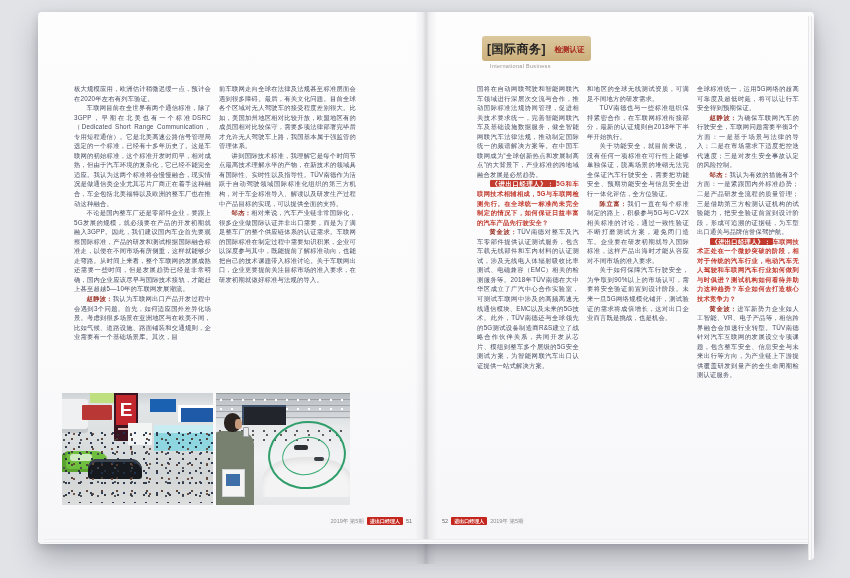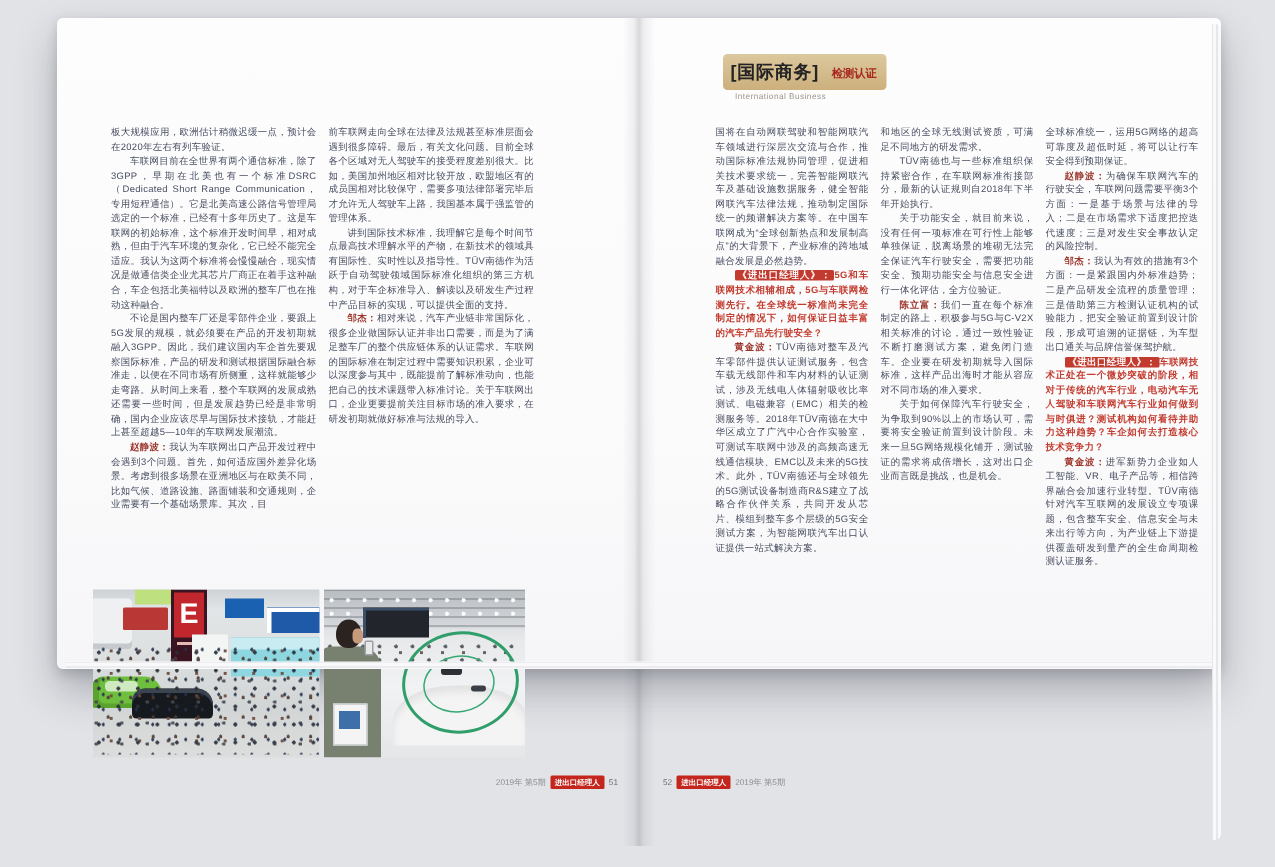--- a/index.html
+++ b/index.html
@@ -3,21 +3,21 @@
 <meta charset="utf-8">
 <style>
   * { margin:0; padding:0; box-sizing:border-box; }
   html,body { width:850px; height:578px; overflow:hidden; }
   body {
     background:#e2e3e7;
     font-family:"Liberation Sans","DejaVu Sans",sans-serif;
     position:relative;
   }
   .spread {
-    position:absolute; left:38px; top:12px; width:776px; height:434px;
+    position:absolute; left:38px; top:12px; width:776px; height:532px;
     background:linear-gradient(180deg,#fdfdfe 0,#fbfbfc 60%,#f6f6f8 100%);
     border-radius:4px;
     box-shadow:0 14px 28px rgba(40,42,55,.30), 0 3px 8px rgba(40,42,55,.18);
   }
   .gutter {
     position:absolute; left:377px; top:0; width:22px; height:552px;
     background:linear-gradient(90deg,rgba(70,70,85,0) 0,rgba(70,70,85,.08) 35%,rgba(70,70,85,.20) 50%,rgba(70,70,85,.08) 65%,rgba(70,70,85,0) 100%);
     pointer-events:none;
   }
   .page-stack-right {

